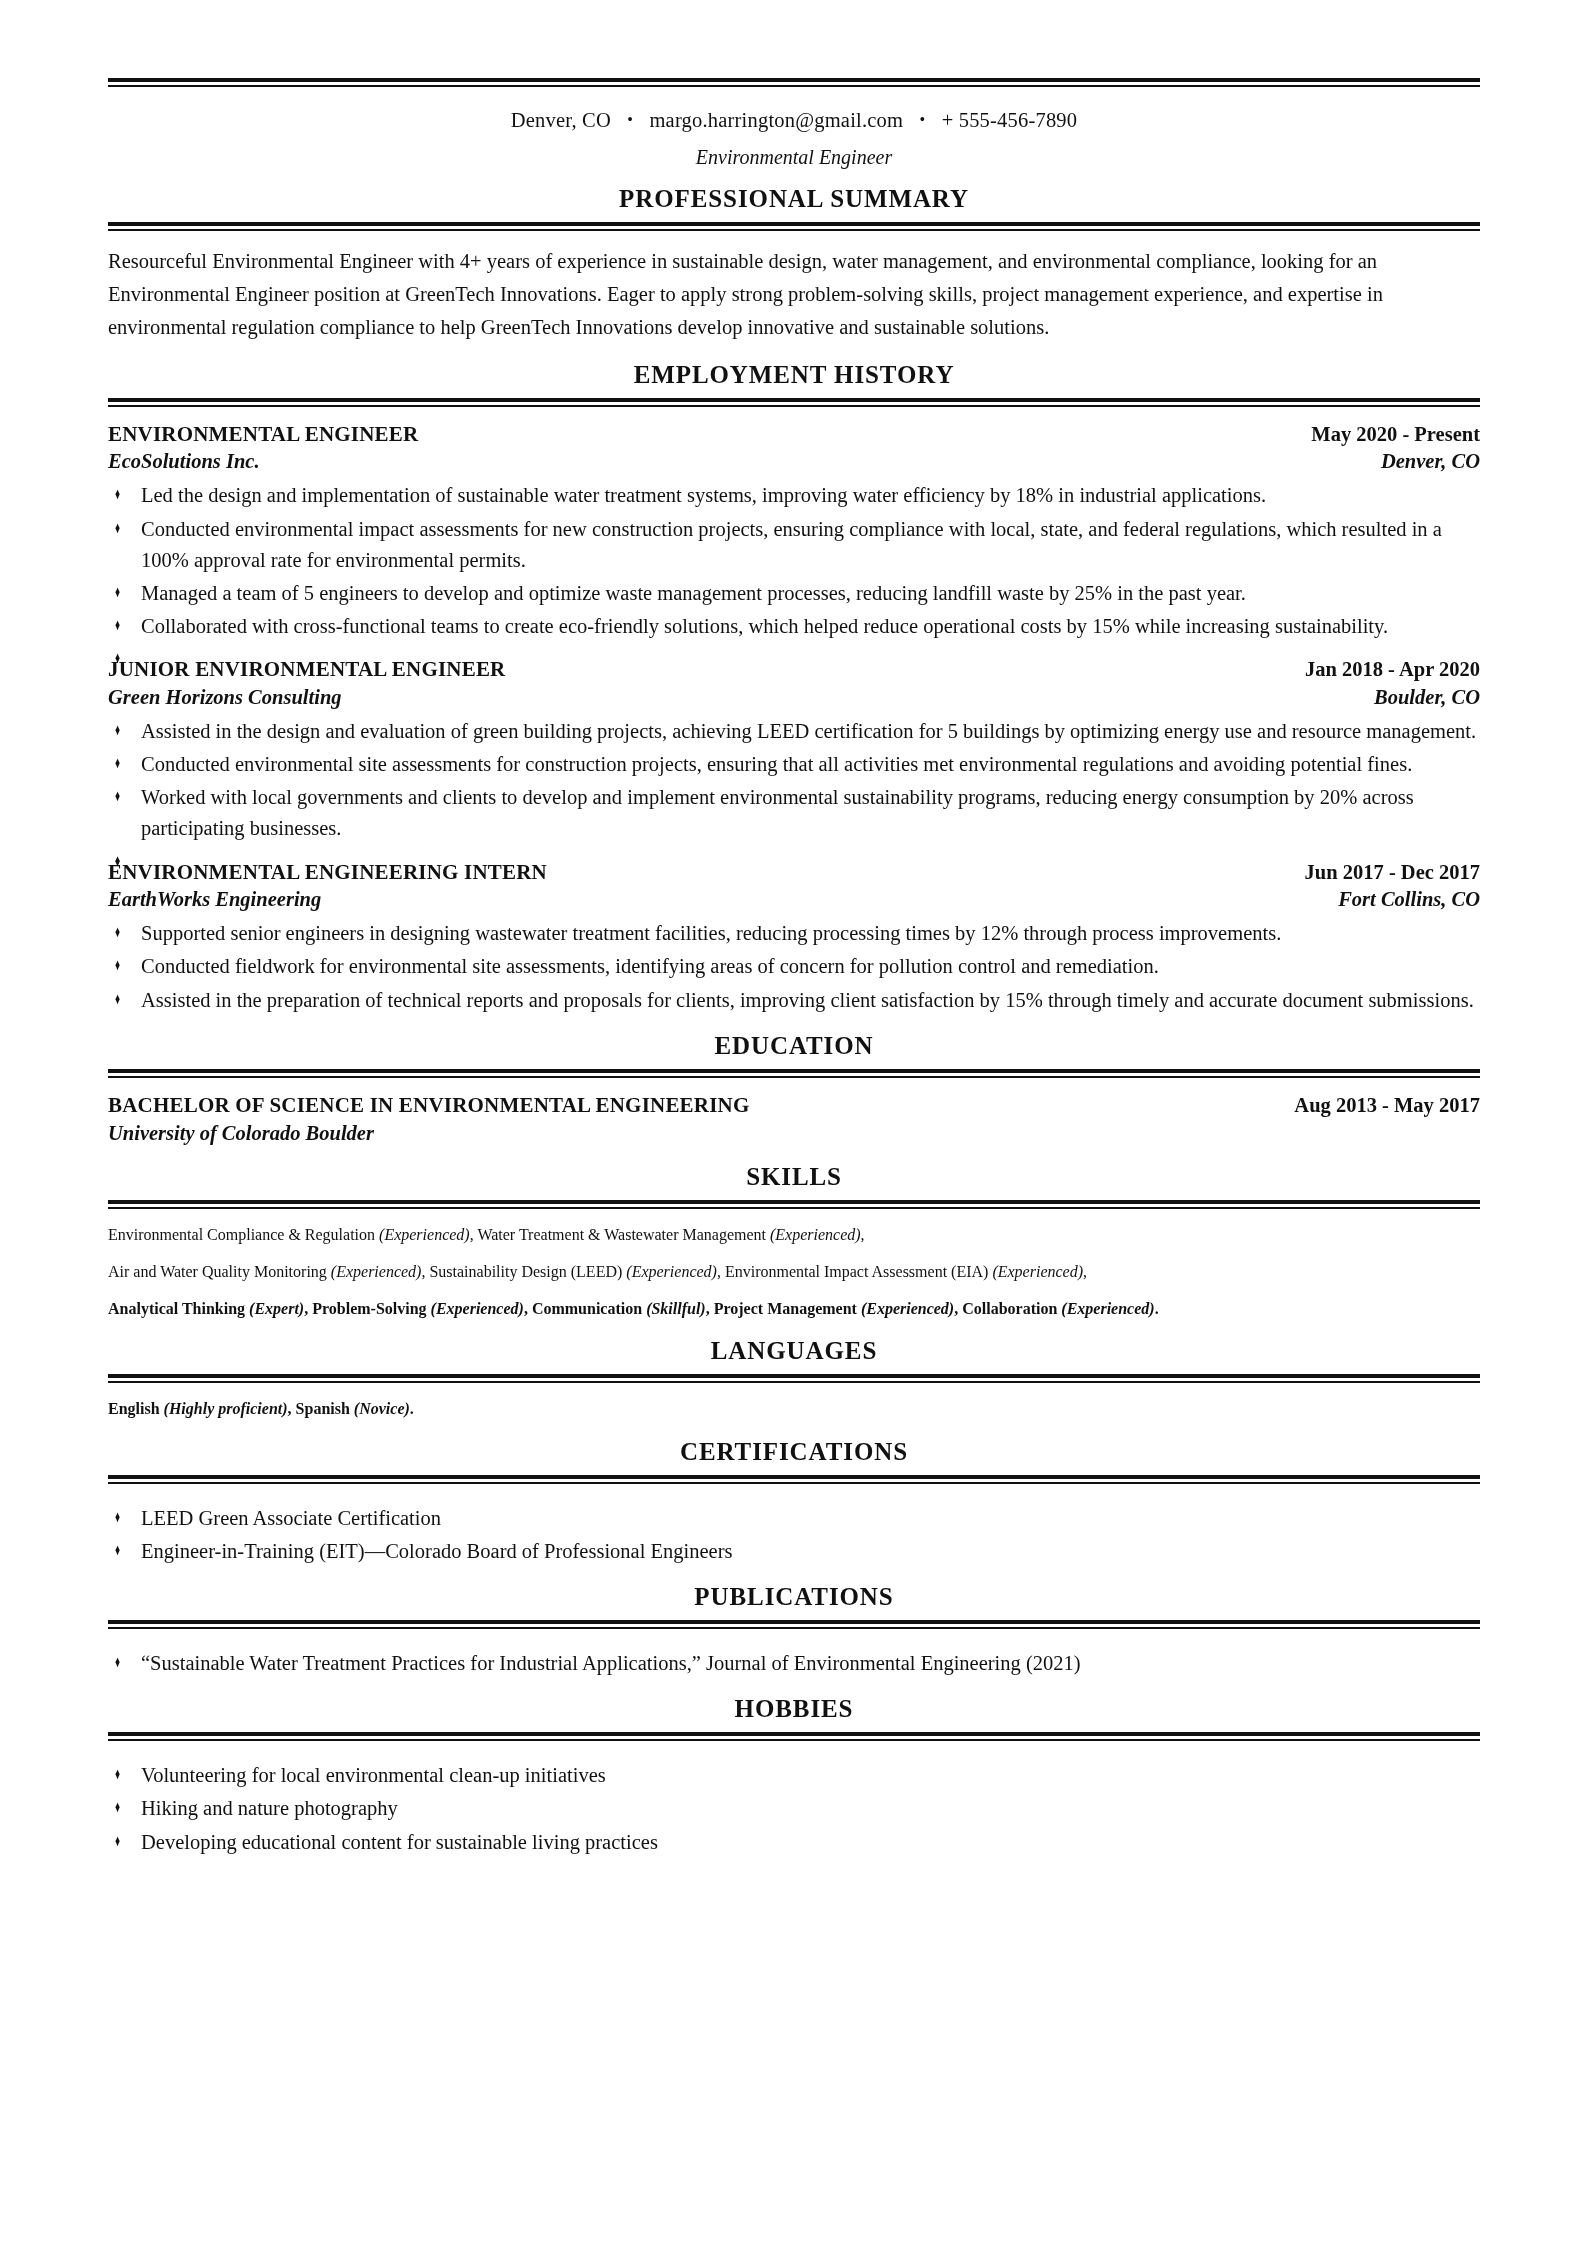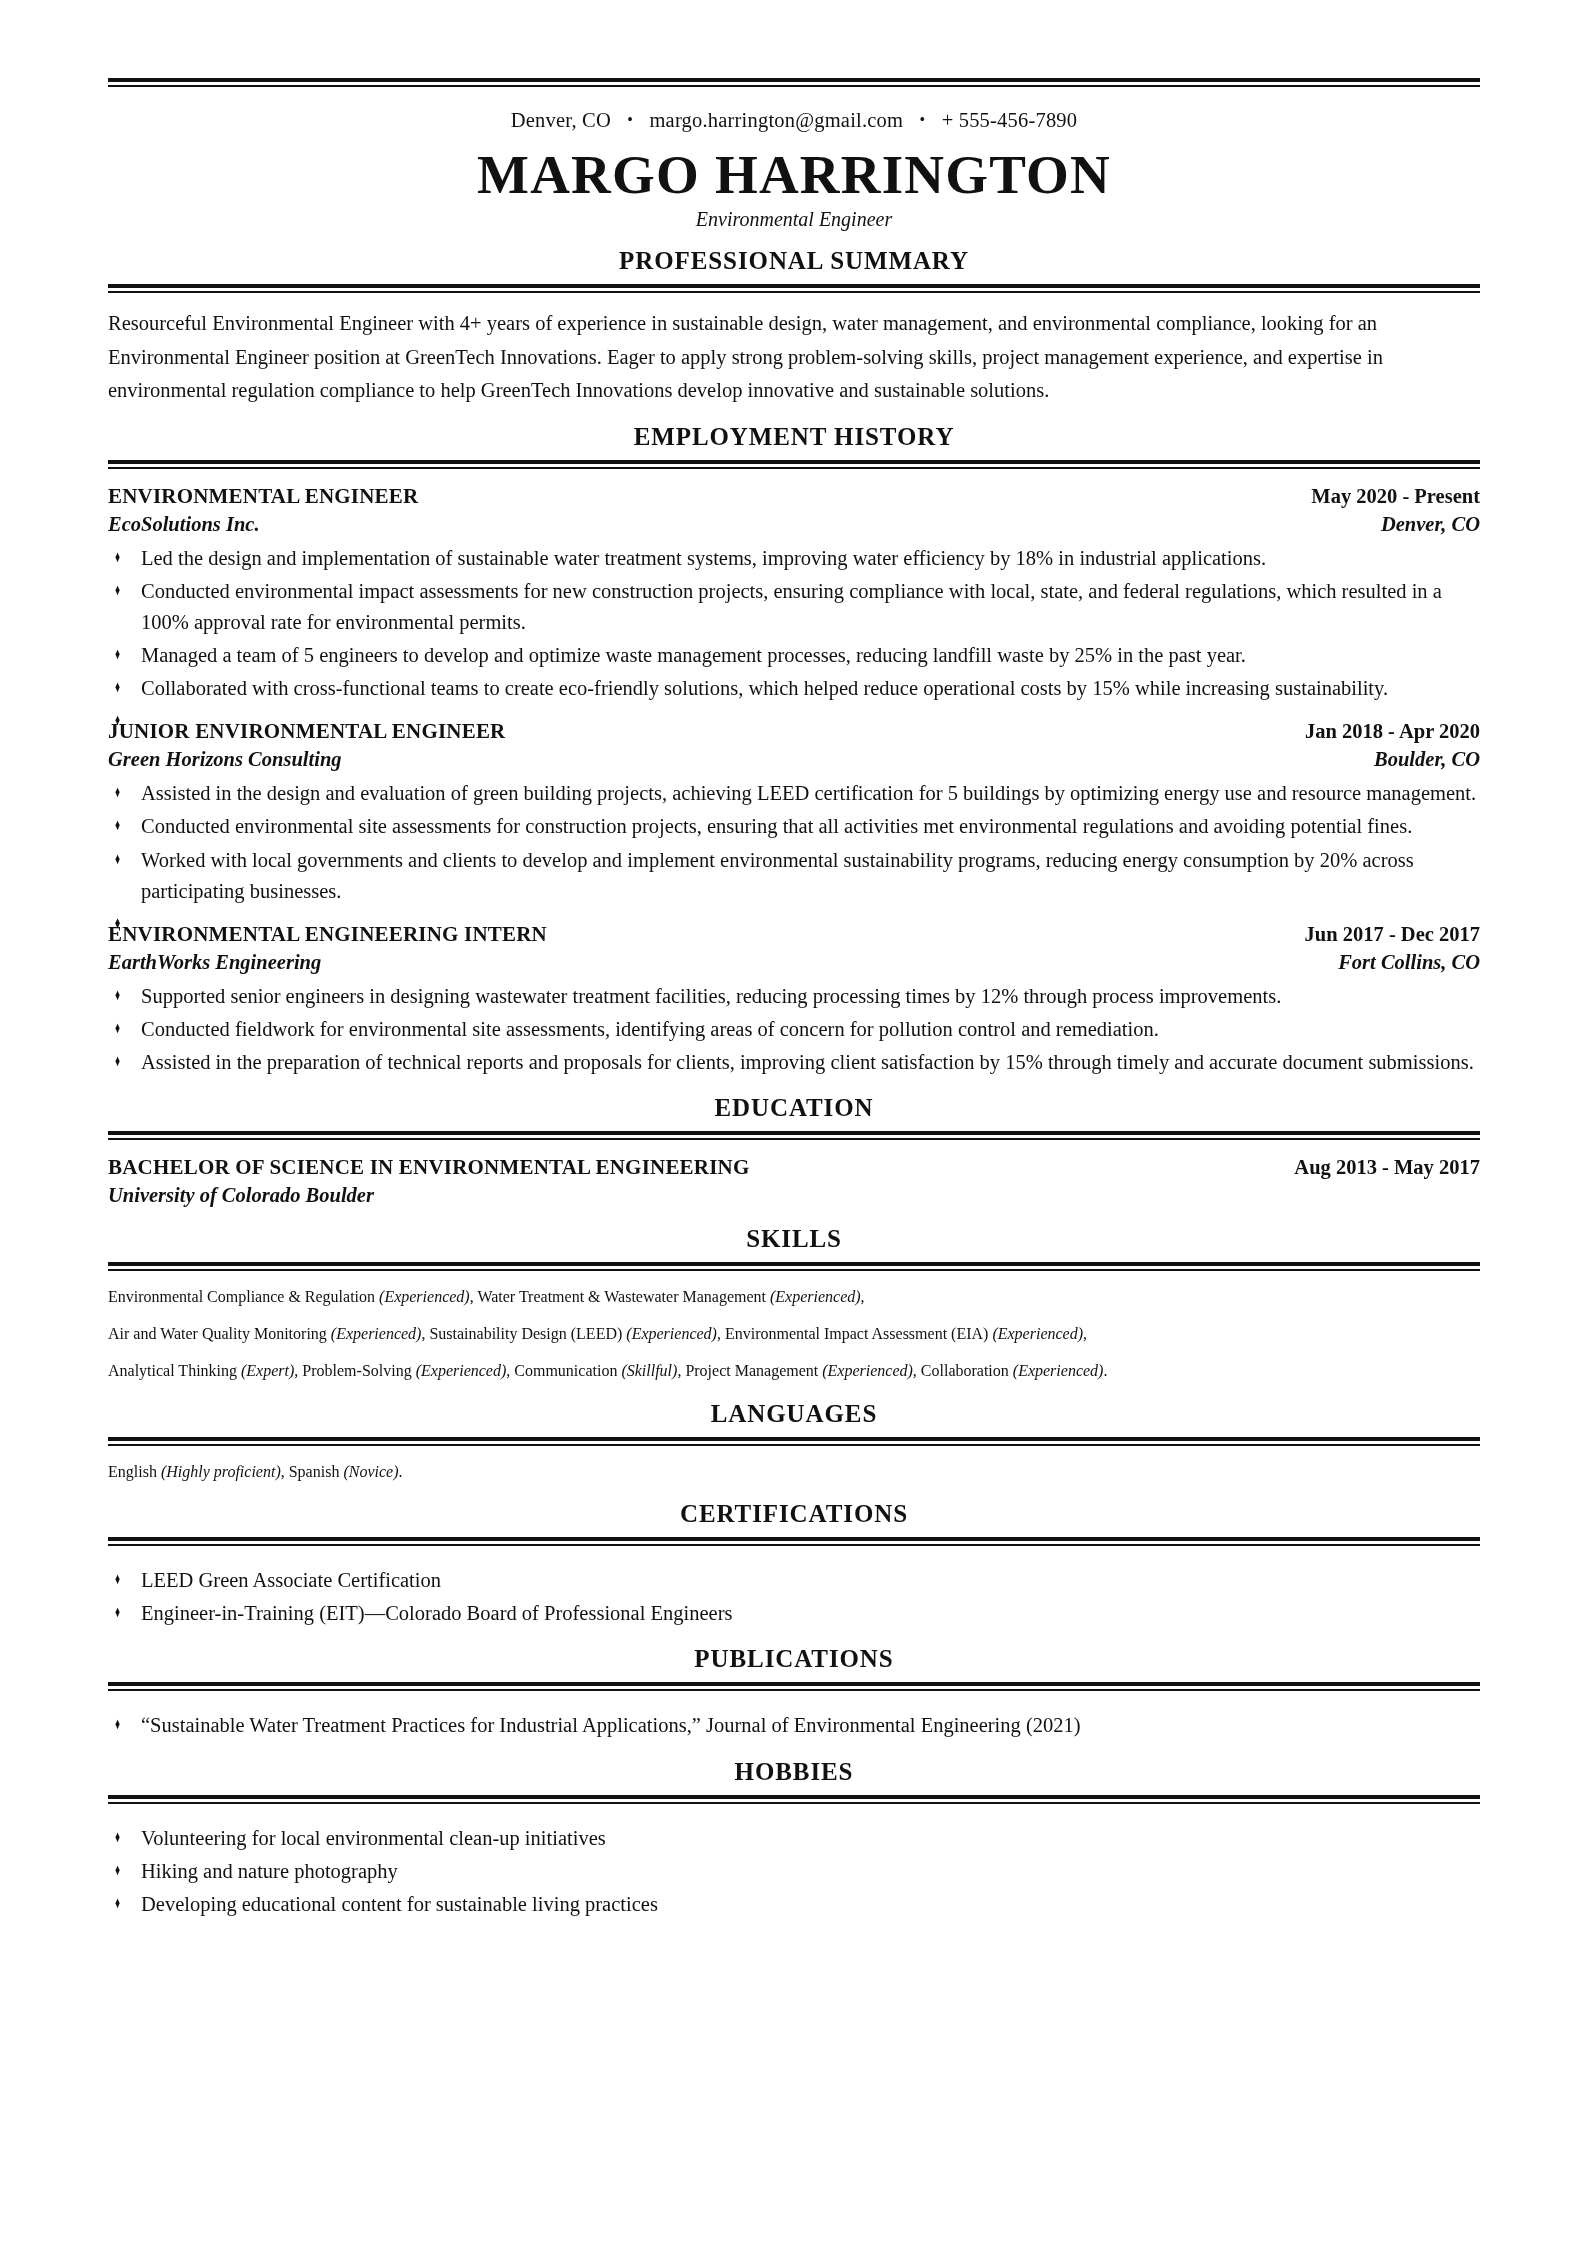--- a/index.html
+++ b/index.html
@@ -145,21 +145,21 @@
   }
 
   .edu-entry { margin-bottom: 0; }
 
   
   .inline-list-line {
     font-size: 16px;
     line-height: 1.52;
     margin: 0 0 13px 0;
   }
-  .inline-list-line:last-child { margin-bottom: 0; }
+  .inline-list-line:last-child { margin-bottom: 0; font-weight: bold; }
   .lvl { font-style: italic; }
 </style>
 </head>
 <body>
 
 <div class="page">
 
   <div class="rule top-rule">
     <div class="thick"></div>
       <div class="gap"></div>
@@ -167,21 +167,20 @@
   </div>
 
   <div>
     <div class="contact-line">
       <span>Denver, CO</span>
       <span class="contact-sep">•</span>
       <span>margo.harrington@gmail.com</span>
       <span class="contact-sep">•</span>
       <span>+ 555-456-7890</span>
     </div>
-    <h1 class="full-name">MARGO HARRINGTON</h1>
     <div class="job-title-sub">Environmental Engineer</div>
   </div>
 
   <div class="section">
     <div class="section-title">PROFESSIONAL SUMMARY</div>
     <div class="rule">
       <div class="thick"></div>
         <div class="gap"></div>
         <div class="thin"></div>
     </div>

